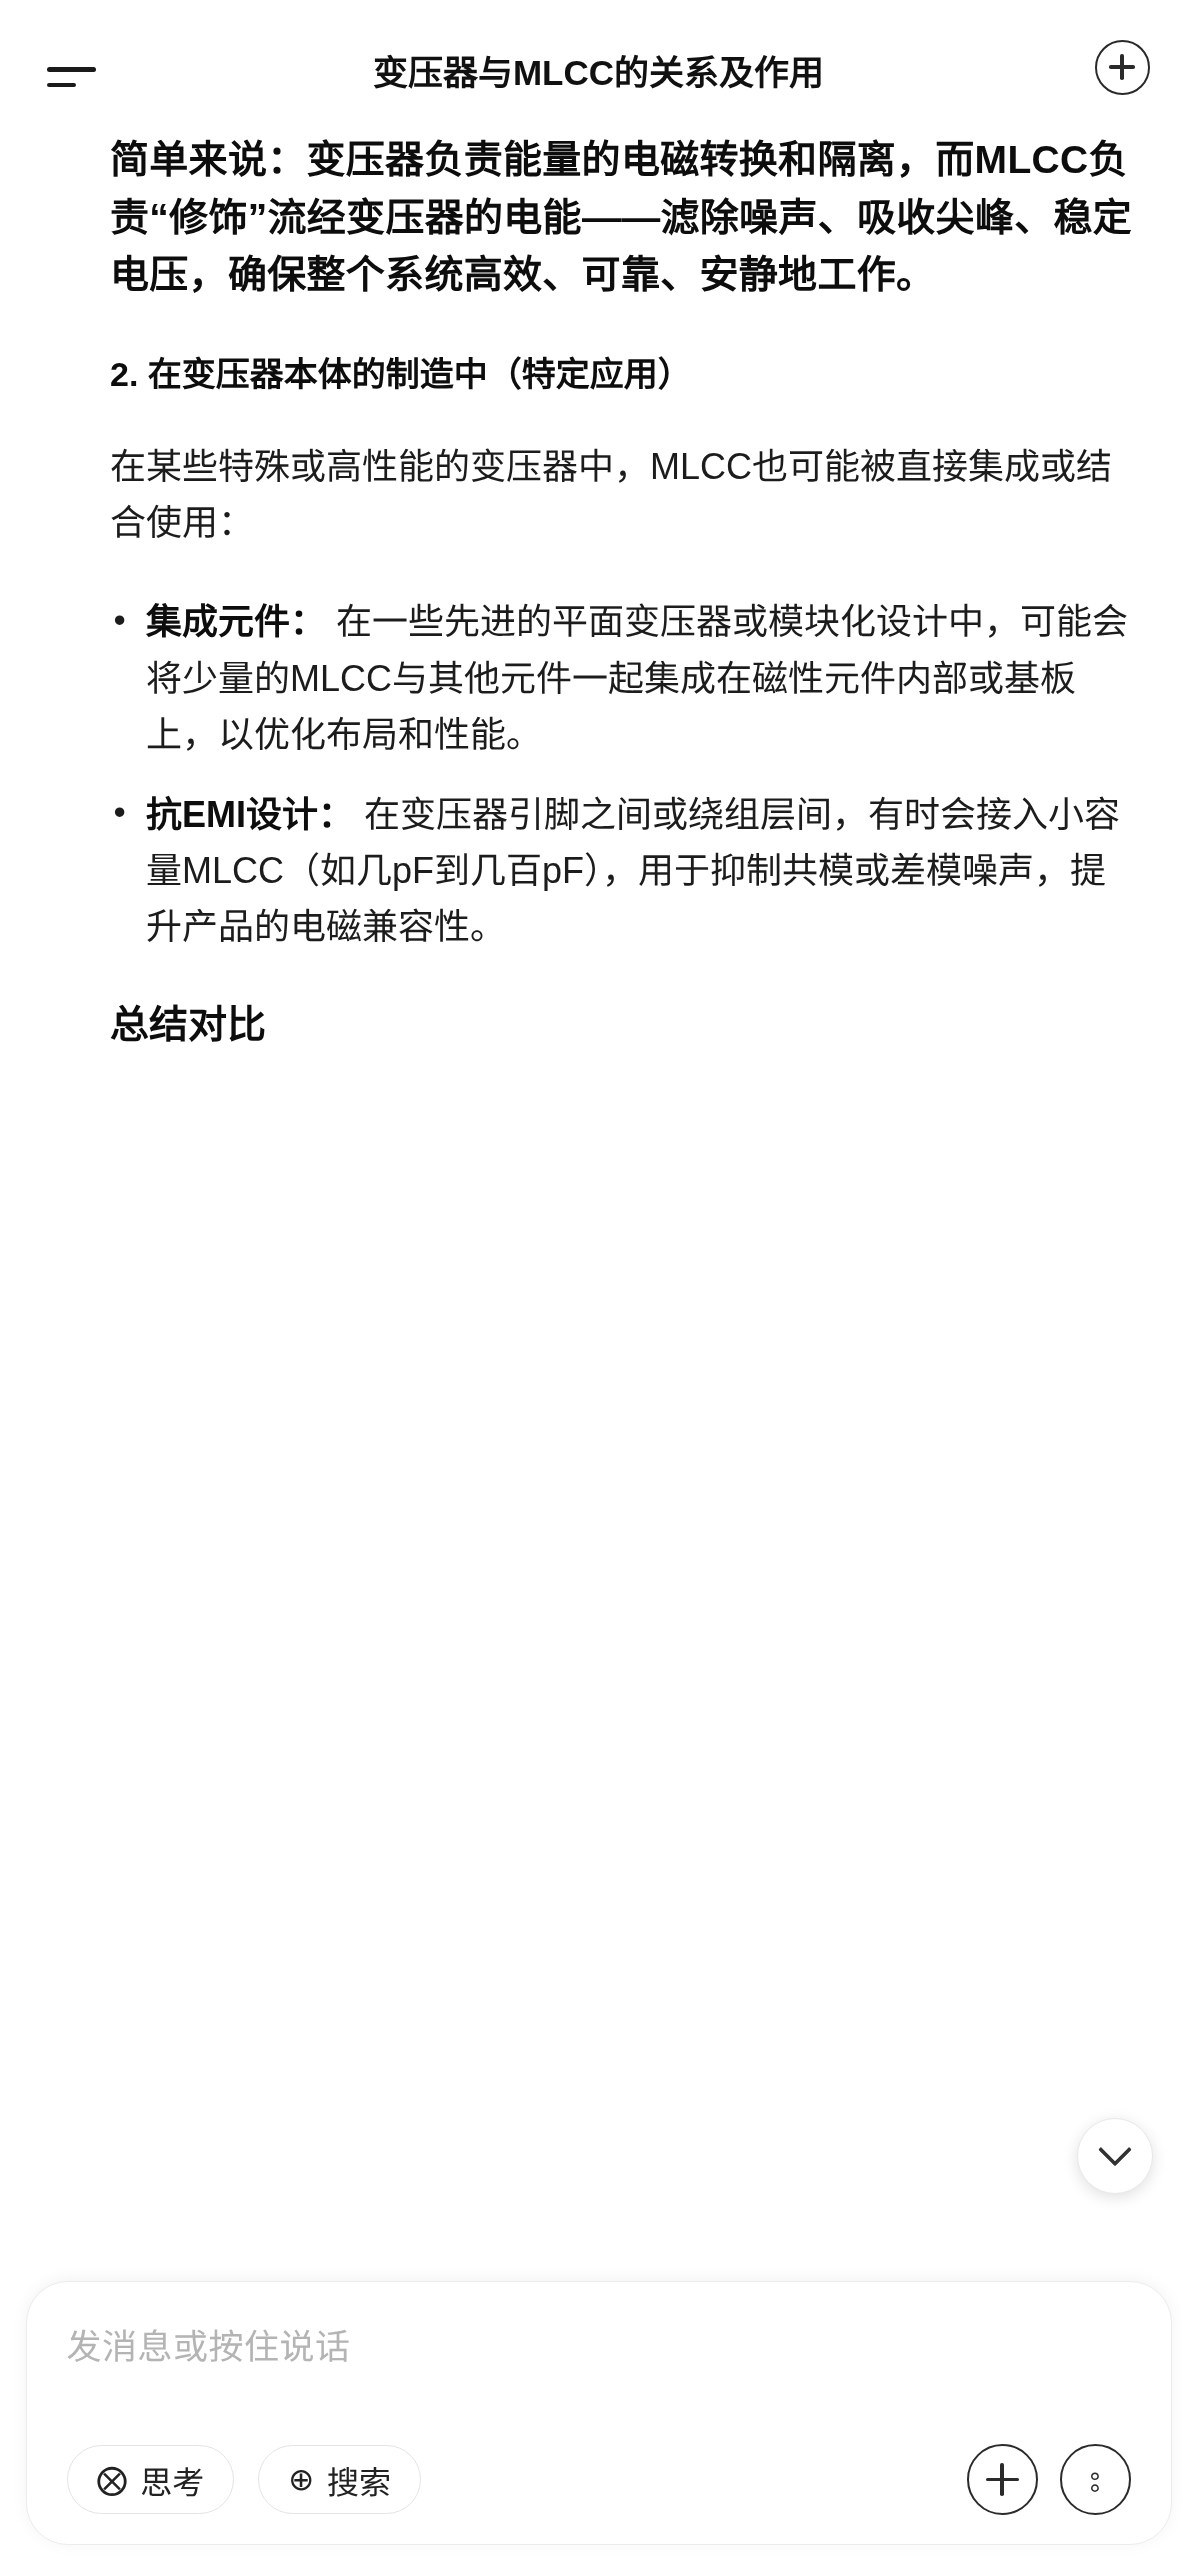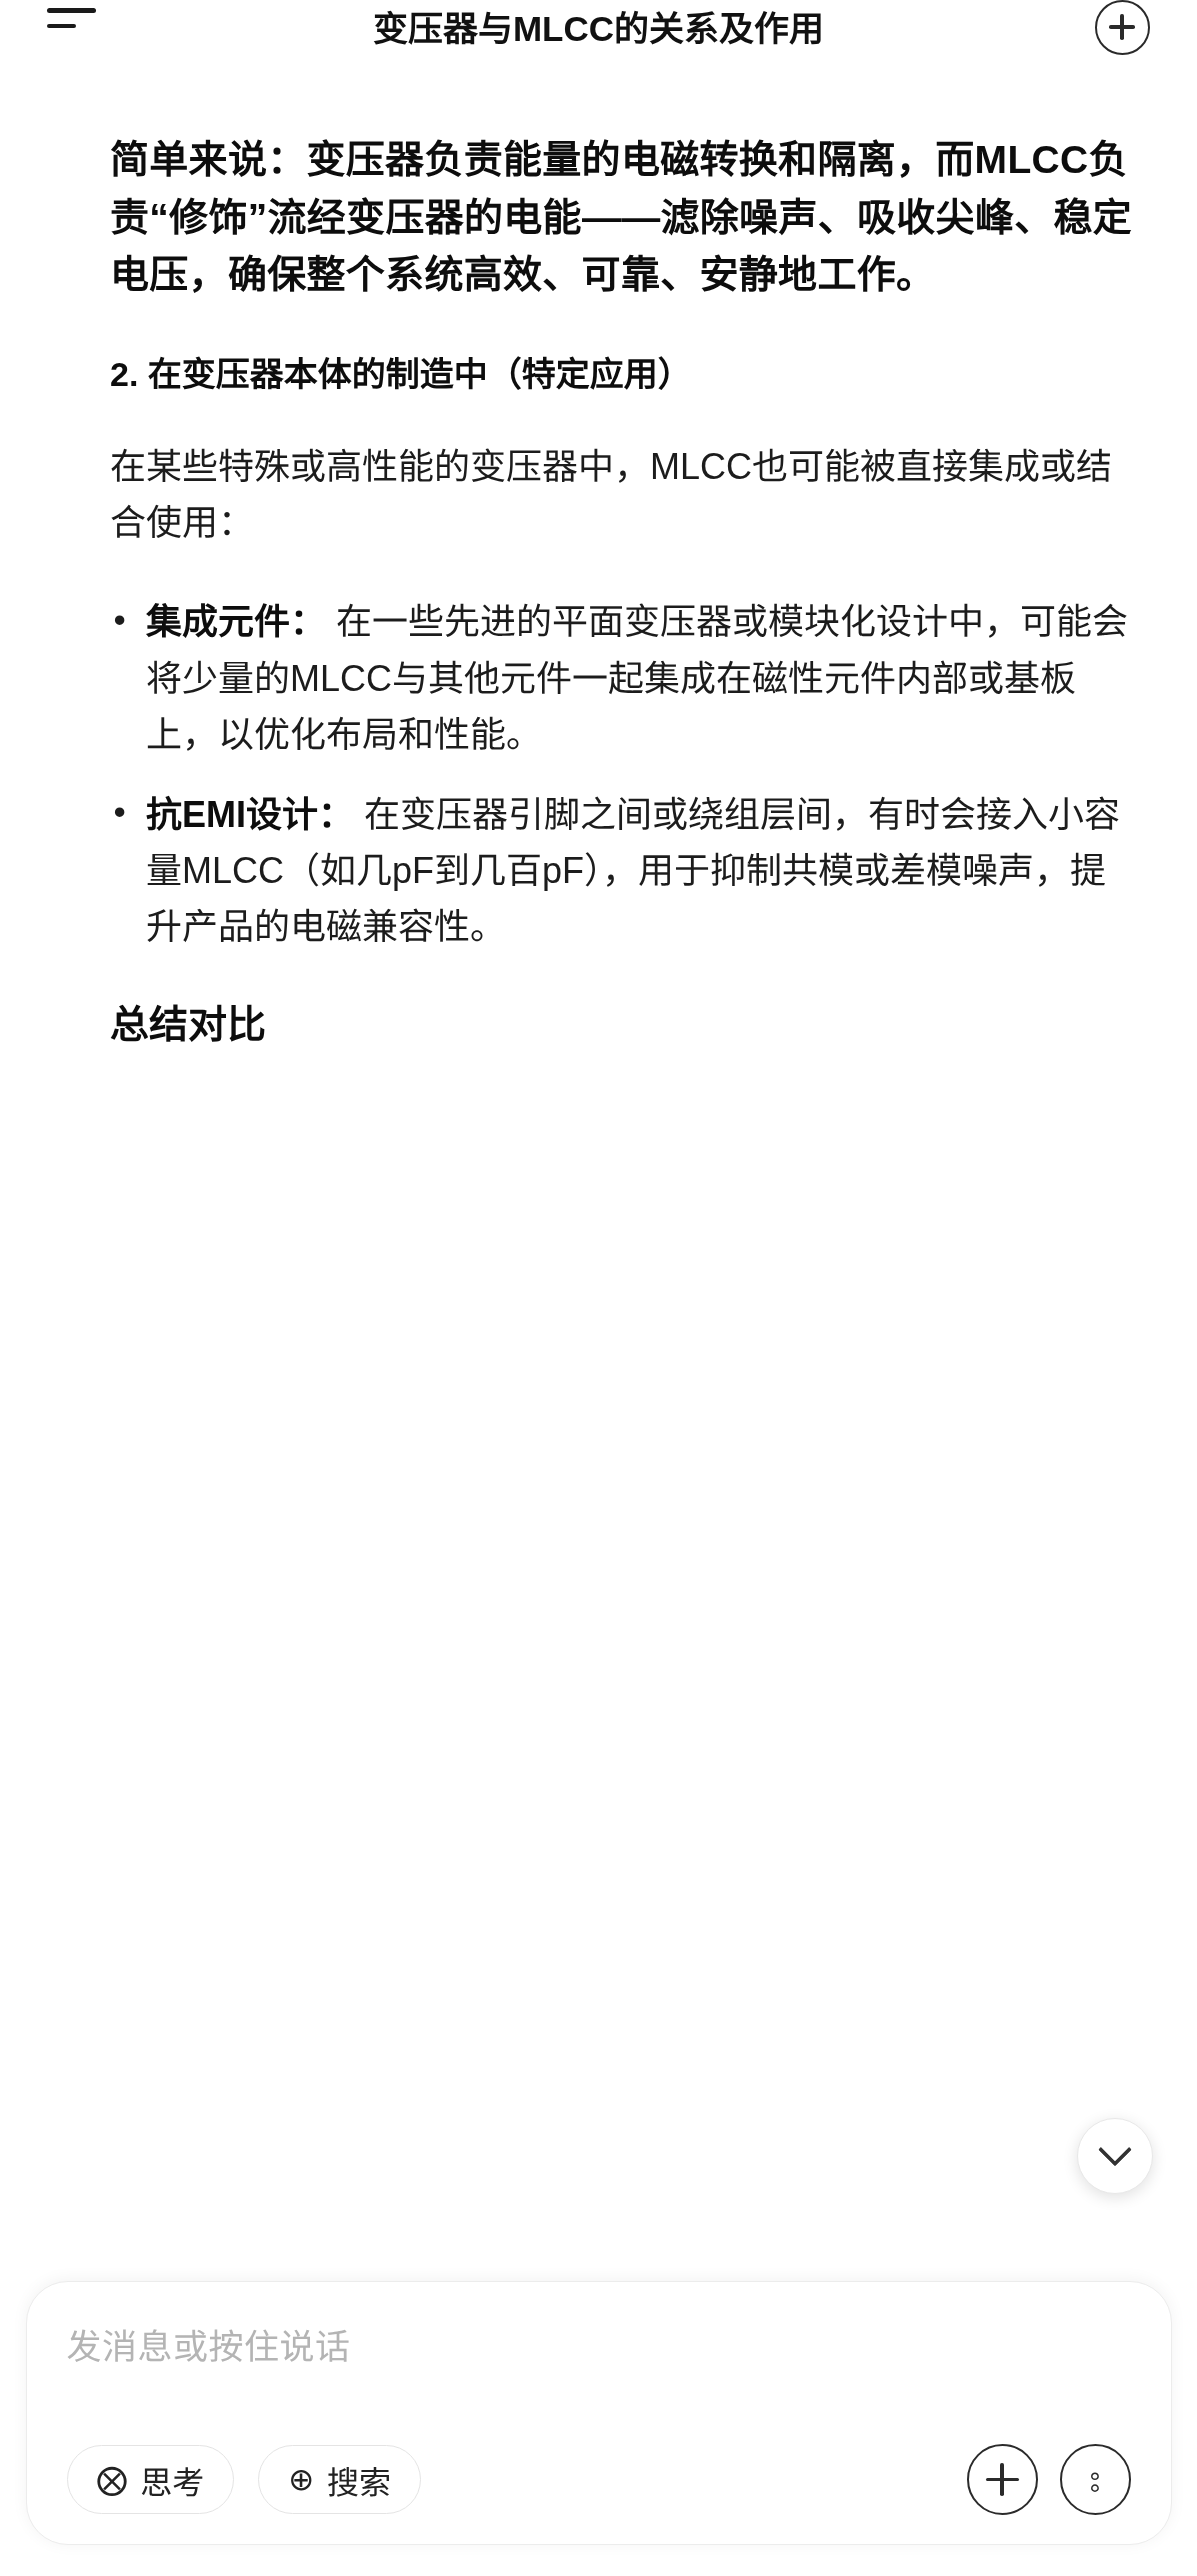--- a/index.html
+++ b/index.html
@@ -98,21 +98,21 @@
     background: #4a4a4a;
     border-radius: 0 2.7px 2.7px 0;
   }
   .battery span { font-size: 23px; color: #000; letter-spacing: 0px; }
 
   
   .app-header {
     height: 95px;
     flex: 0 0 95px;
     display: flex;
-    align-items: flex-start;
+    align-items: flex-end;
     padding: 0 47px;
     position: relative;
   }
   .menu-icon {
     width: 53px; height: 36px;
     display: flex; flex-direction: column; justify-content: center; gap: 11px;
   }
   .menu-icon i { display: block; height: 4.5px; background: #1a1a1a; border-radius: 2.7px; }
   .menu-icon i:nth-child(1) { width: 49px; }
   .menu-icon i:nth-child(2) { width: 29px; }

